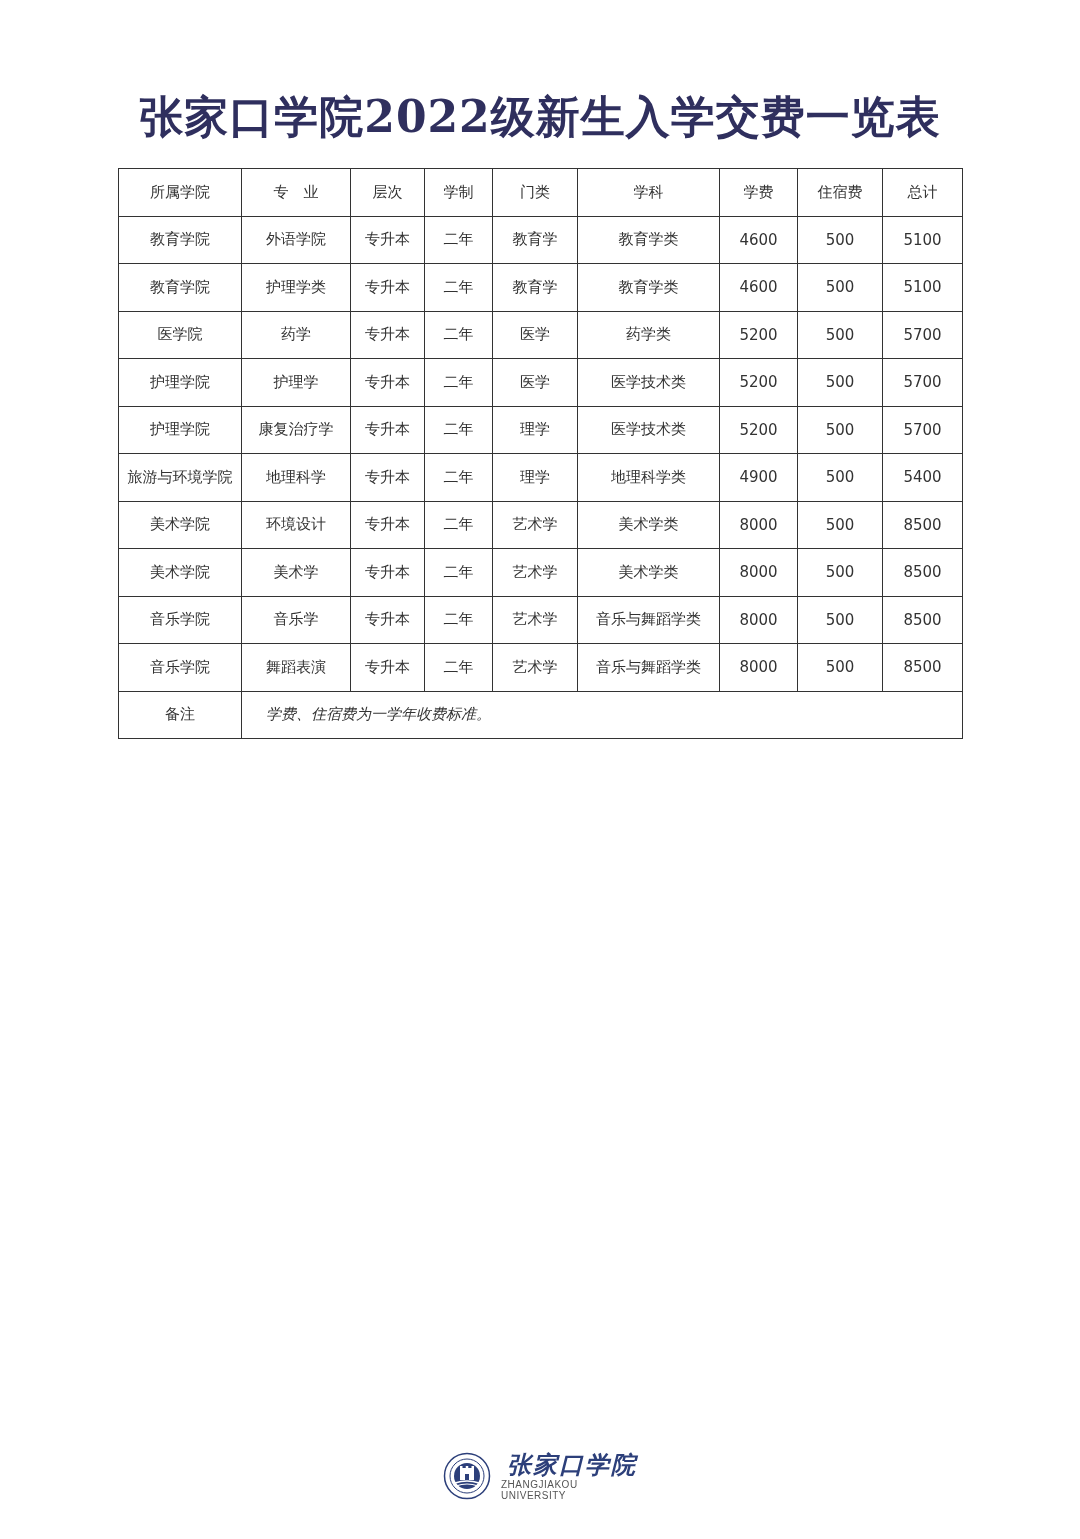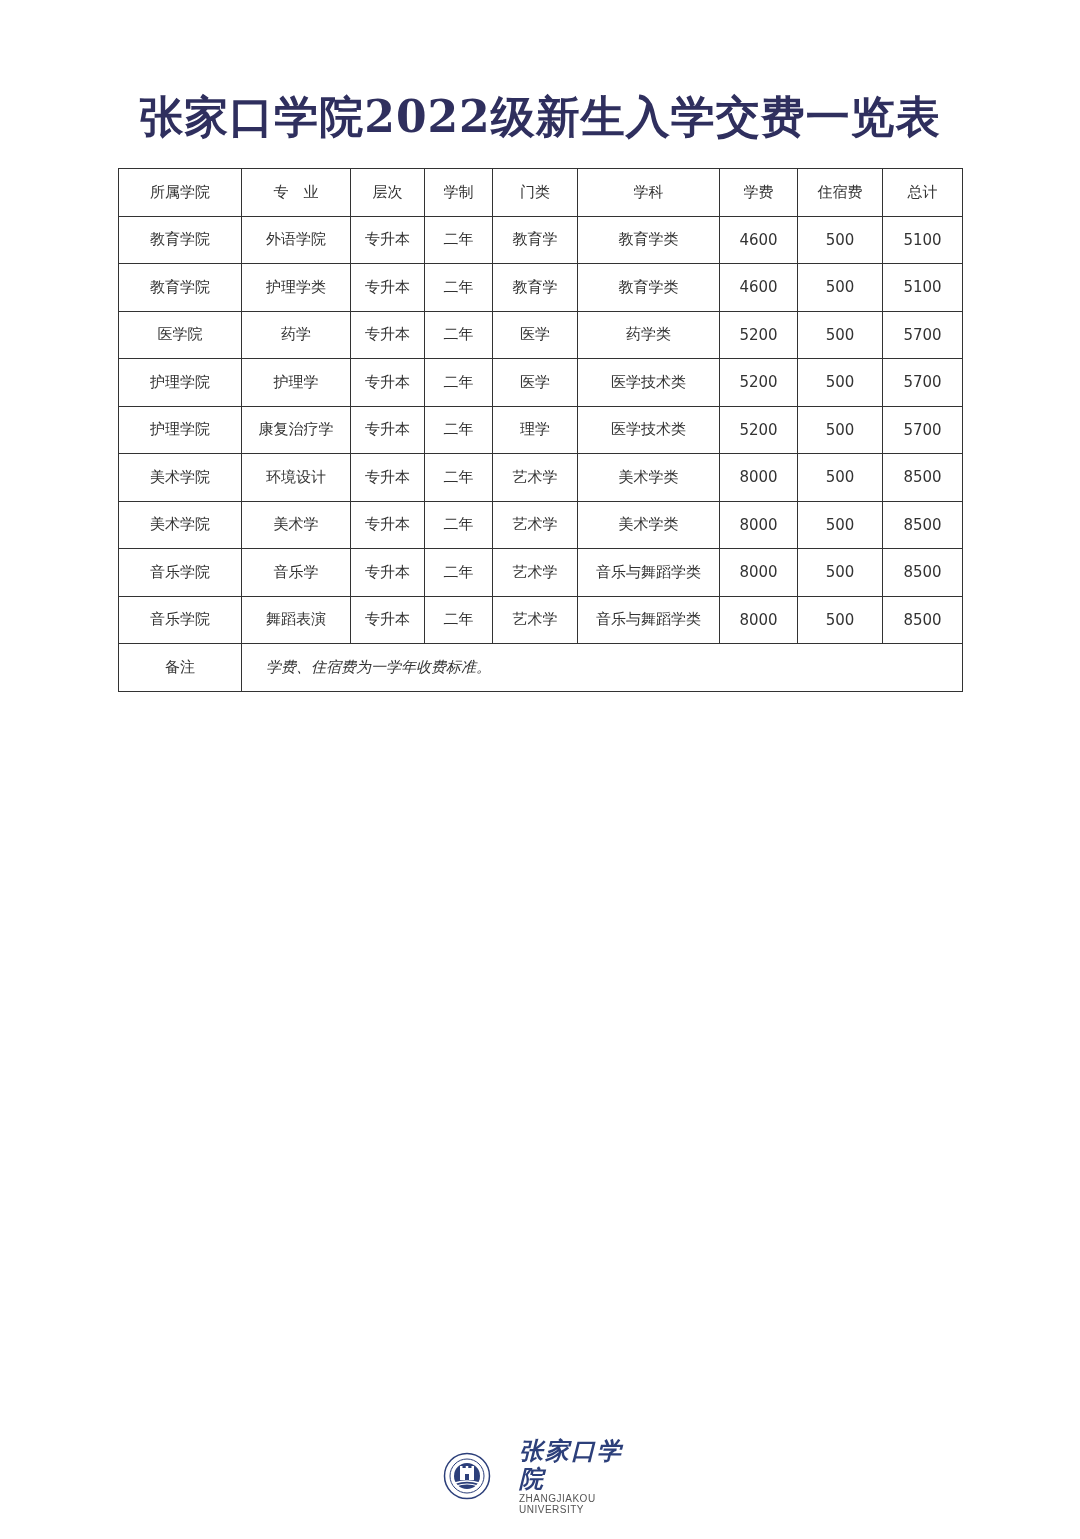--- a/index.html
+++ b/index.html
@@ -16,21 +16,21 @@
     table.fees td {
       border: 1.5px solid #333; height: 46.5px; text-align: center; vertical-align: middle;
       font-size: 15px; color: #333; padding: 0; white-space: nowrap; overflow: hidden;
     }
     table.fees td.note-text { text-align: left; padding-left: 24px; font-style: italic; }
     .footer-logo {
       position: absolute; left: 443px; top: 1450px; width: 200px; height: 52px;
       display: flex; align-items: center;
     }
     .emblem { width: 48px; height: 48px; flex: none; }
-    .logo-text { margin-left: 28px; display: flex; flex-direction: column; }
+    .logo-text { margin-left: 10px; display: flex; flex-direction: column; align-items: center; }
     .logo-cn { font-family: "DejaVu Serif", serif; font-size: 24px; color: #2c3f7a; font-style: italic; font-weight: bold; letter-spacing: 2px; line-height: 28px; }
     .logo-en { font-family: "Liberation Sans", sans-serif; font-size: 10px; color: #555; letter-spacing: 0.5px; }
   </style>
 </head>
 <body>
 
 <div class="title">张家口学院2022级新生入学交费一览表</div>
 
 <table class="fees">
   <colgroup>
@@ -105,20 +105,31 @@
         <td>康复治疗学</td>
         <td>专升本</td>
         <td>二年</td>
         <td>理学</td>
         <td>医学技术类</td>
         <td>5200</td>
         <td>500</td>
         <td>5700</td>
       </tr>
       <tr>
+        <td>旅游与环境学院</td>
+        <td>地理科学</td>
+        <td>专升本</td>
+        <td>二年</td>
+        <td>理学</td>
+        <td>地理科学类</td>
+        <td>4900</td>
+        <td>500</td>
+        <td>5400</td>
+      </tr>
+      <tr>
         <td>美术学院</td>
         <td>环境设计</td>
         <td>专升本</td>
         <td>二年</td>
         <td>艺术学</td>
         <td>美术学类</td>
         <td>8000</td>
         <td>500</td>
         <td>8500</td>
       </tr>

